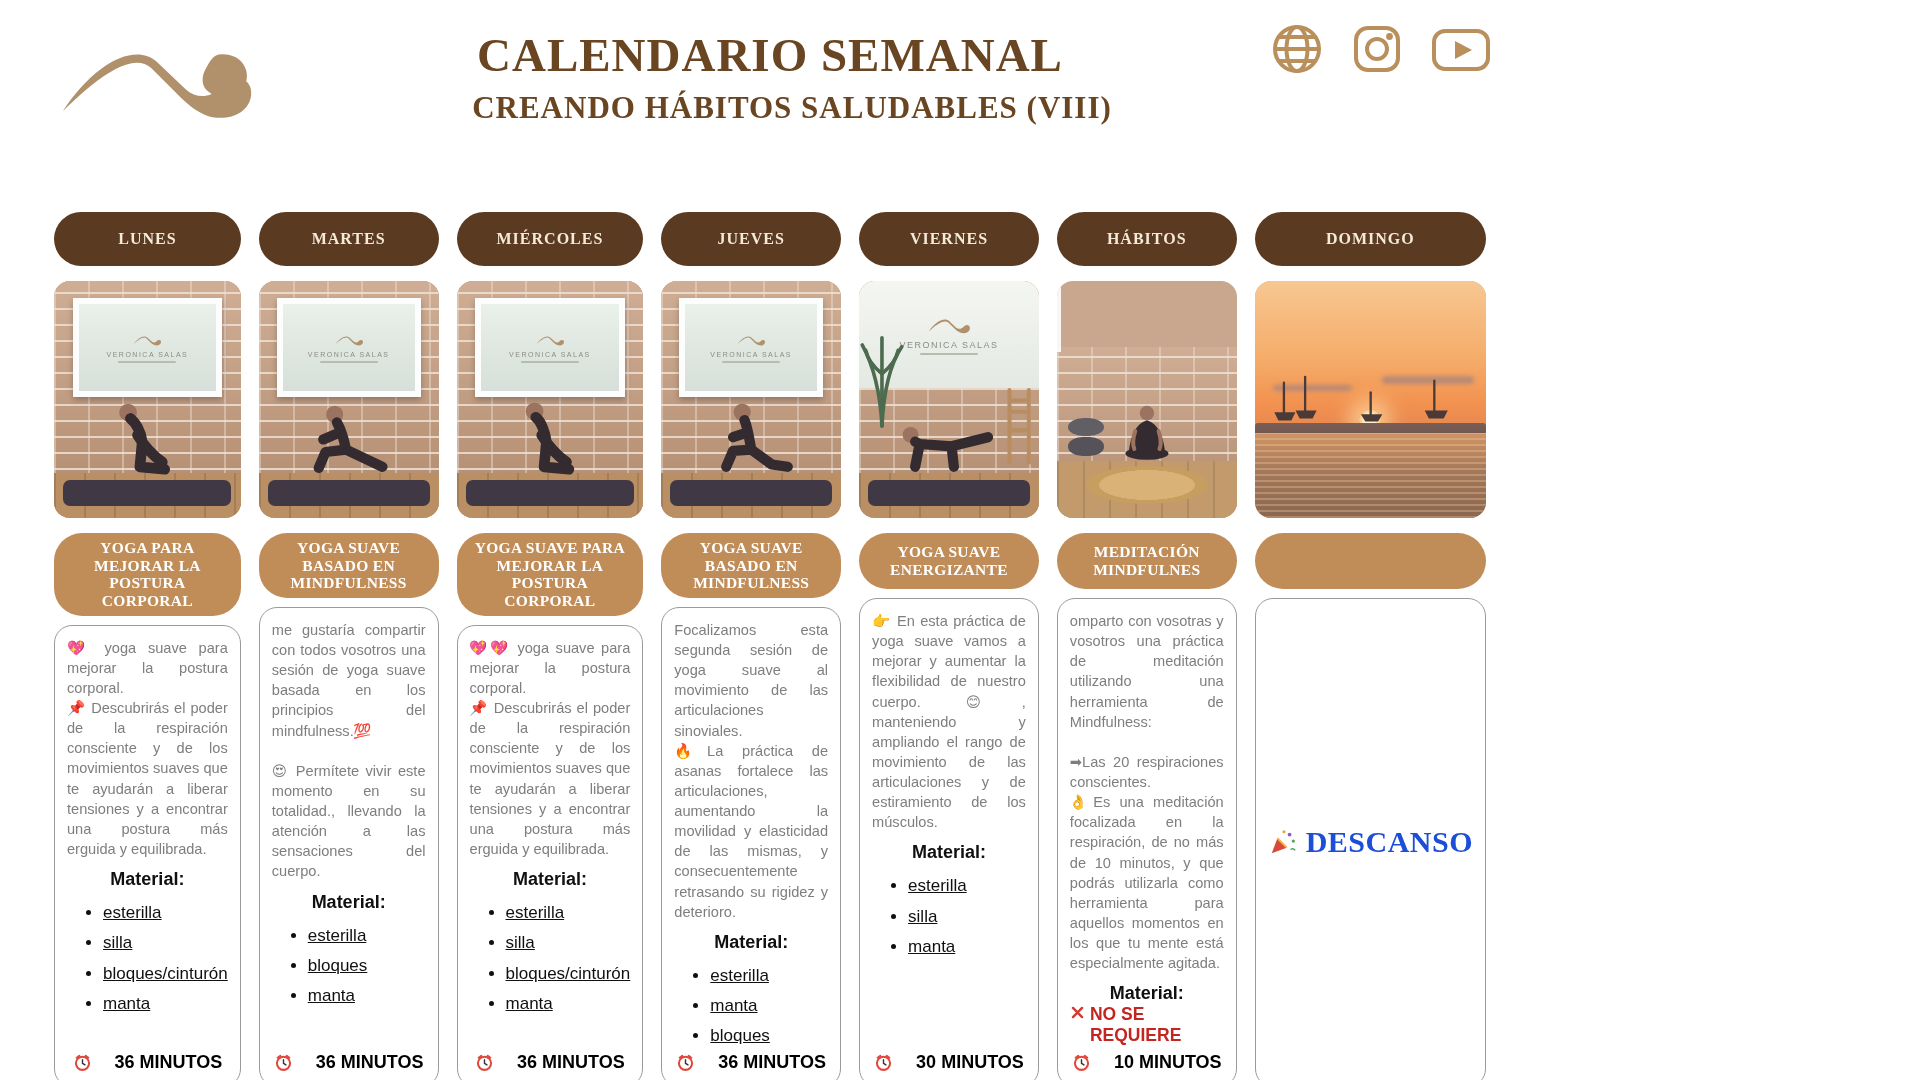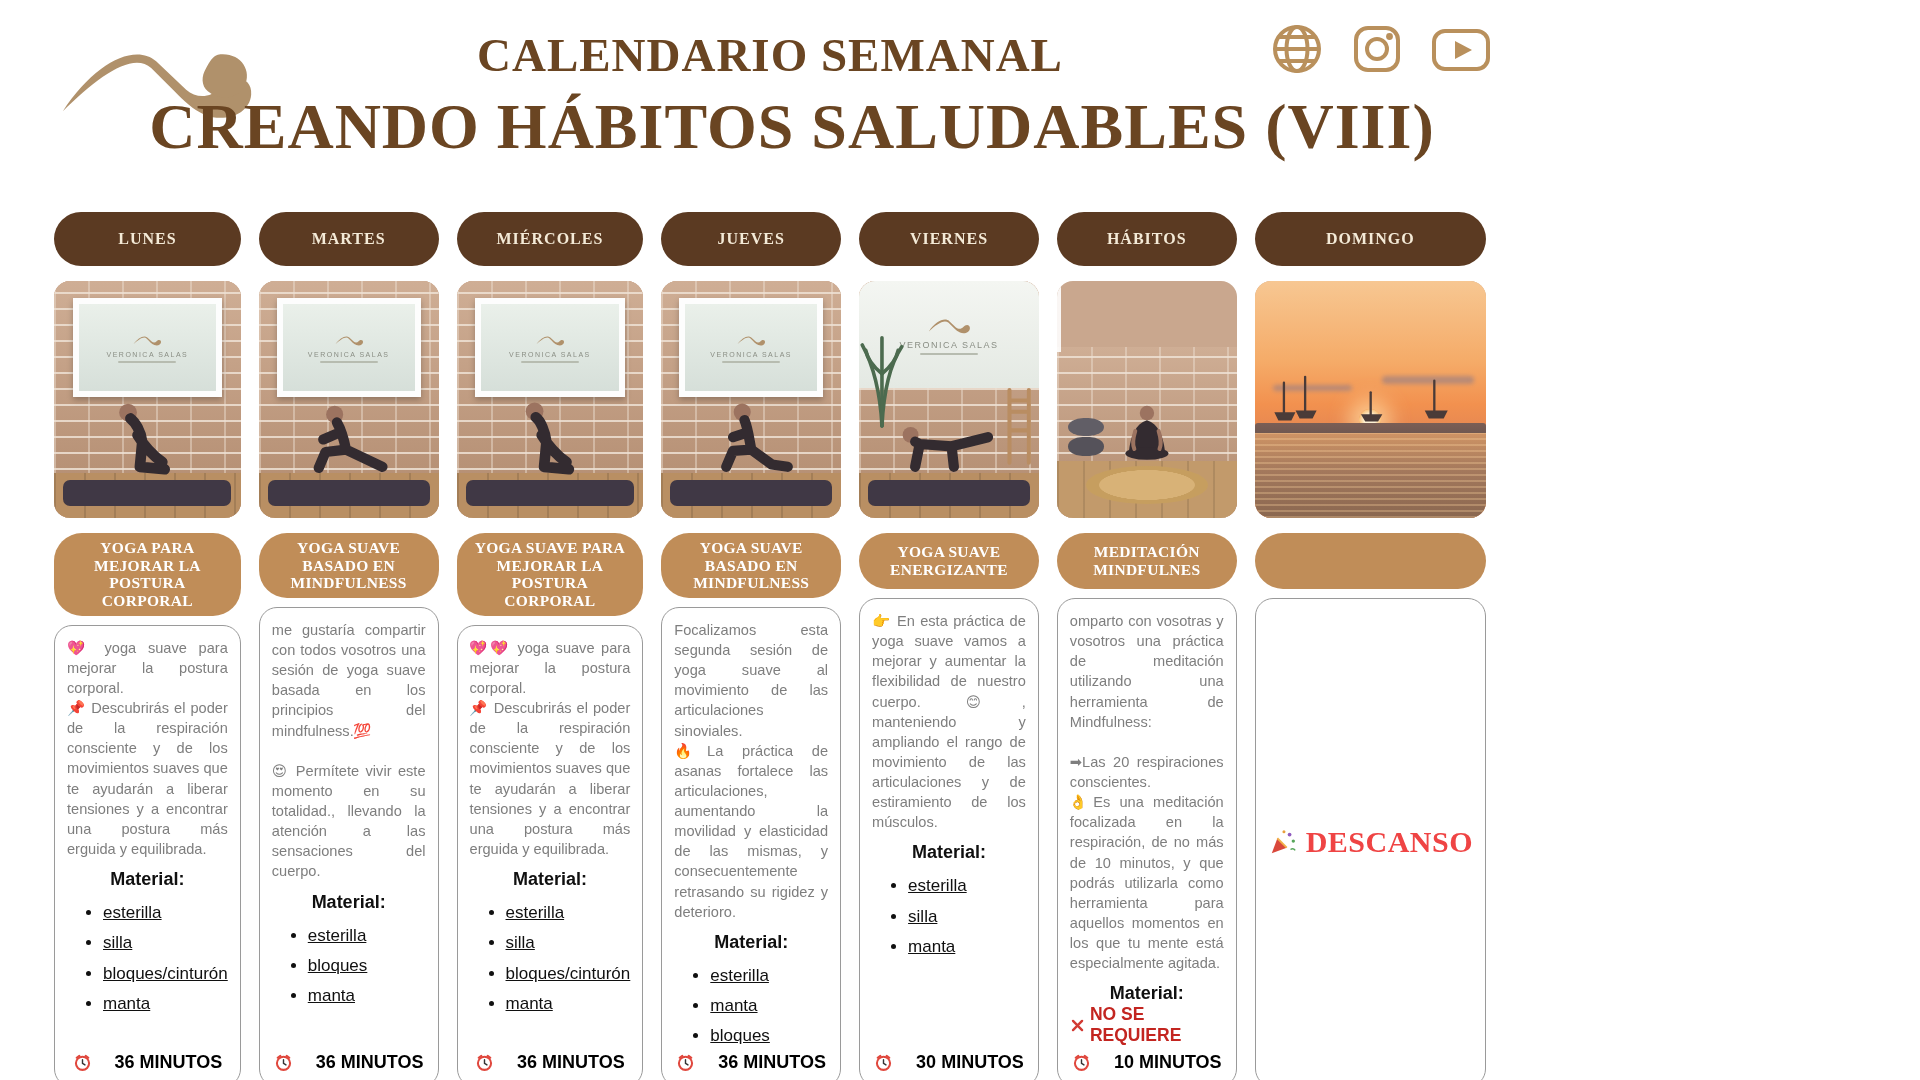--- a/index.html
+++ b/index.html
@@ -7,21 +7,21 @@
               font-family:"Liberation Sans","DejaVu Sans",sans-serif; }
 
   .page { position:relative; width:1540px; height:1080px; background:#fff; }
 
   
   .header { position:relative; height:172px; }
   .brand { position:absolute; left:52px; top:18px; width:205px; height:125px; }
   .titles { position:absolute; left:0; right:0; top:28px; text-align:center;
             font-family:"Liberation Serif","DejaVu Serif",serif; color:#6a4522; }
   .titles .t1 { font-size:47px; font-weight:700; letter-spacing:1px; }
-  .titles .t2 { font-size:64px; font-weight:700; letter-spacing:1px; margin-top:8px;padding-left:44px; }
+  .titles .t2 { font-size:31px; font-weight:700; letter-spacing:1px; margin-top:8px;padding-left:44px; }
   .socials { position:absolute; right:48px; top:22px; display:flex; gap:26px; }
   .socials svg { display:block; }
 
   
   .board { display:grid; grid-template-columns:repeat(7,1fr); gap:18px;
            padding:0 54px; margin-top:40px; height:830px; }
   .col { display:flex; flex-direction:column; }
 
   .day-pill { height:54px; flex:0 0 54px; background:#5b3a22; border-radius:27px;
               display:flex; align-items:center; justify-content:center;
@@ -38,27 +38,27 @@
                 font-size:15.5px; line-height:1.14; letter-spacing:.3px; text-transform:uppercase; }
 
   .card { margin-top:9px; flex:1 1 auto; background:#fff; border:1.6px solid #9a9a9a;
           border-radius:18px; padding:12px 12px 13px; display:flex; flex-direction:column;
           overflow:hidden; }
   .desc { color:#7e7e7e; font-size:14.6px; line-height:1.38; text-align:justify;
           white-space:pre-line; }
   .mat-h { margin-top:10px; text-align:center; font-weight:800; font-size:18px; color:#101010; }
   ul.mats { margin:8px 0 0 0; padding-left:36px; color:#101010; font-size:17px; line-height:1.78;text-decoration:underline; }
   .flex-sp { flex:1 1 auto; }
-  .note { display:flex; align-items:center; justify-content:center; gap:5px;
+  .note { display:flex; justify-content:center; gap:5px;
           color:#c32520; font-weight:800; font-size:17.5px; margin-bottom:6px; }
   .minutes { display:flex; align-items:center; justify-content:center; gap:23px;
              font-weight:800; font-size:18px; color:#000; }
   .rest-card { align-items:center; justify-content:center; flex-direction:row; gap:8px; }
   .rest-word { font-family:"Liberation Serif","DejaVu Serif",serif; font-weight:800;
-               font-size:30px; color:#ef4444; letter-spacing:.5px; }
+               font-size:30px; color:#1d4ed8; letter-spacing:.5px; }
 
   .link-pill { margin-top:18px; height:54px; flex:0 0 54px; background:#15803d;
                border-radius:27px; display:flex; align-items:center; justify-content:center;
                cursor:pointer; }
   .link-pill span { font-weight:800; font-size:20px; letter-spacing:1px; color:#111;
                     text-decoration:underline; text-underline-offset:3px; }
   .link-pill.dash span { text-decoration:none; color:#fff; font-weight:700; }
 
   
   .wall { position:absolute; inset:0;

